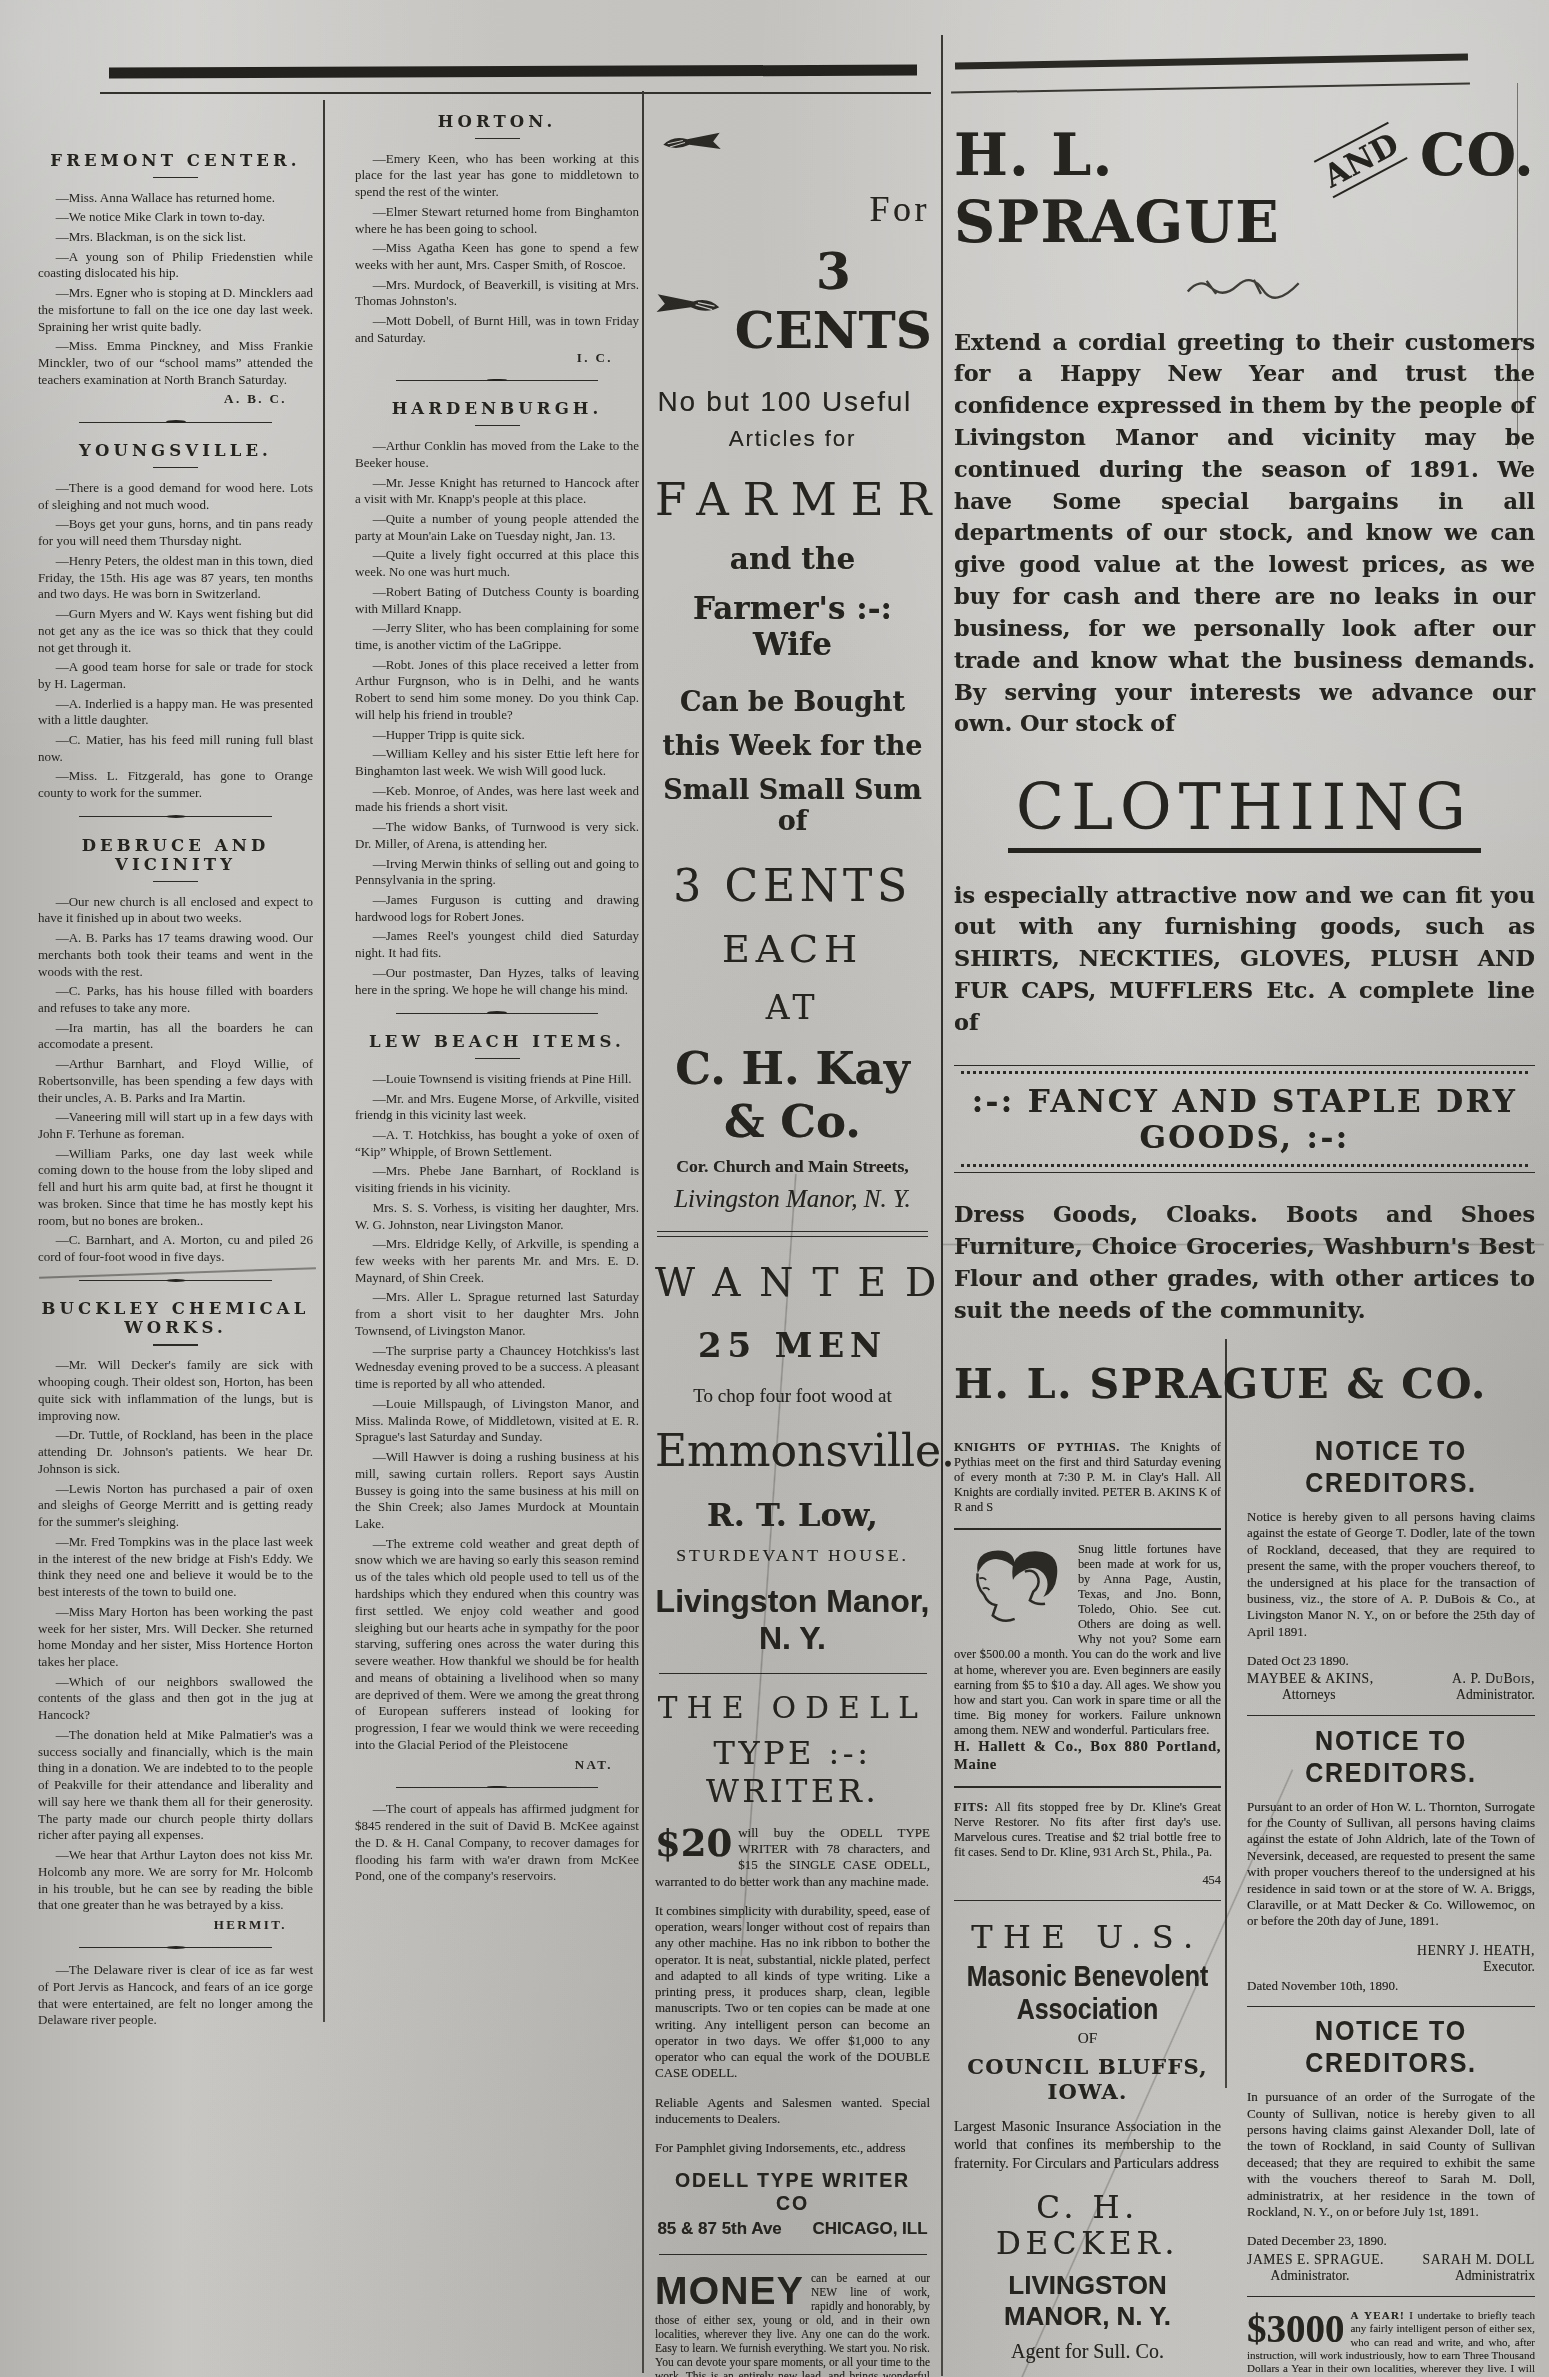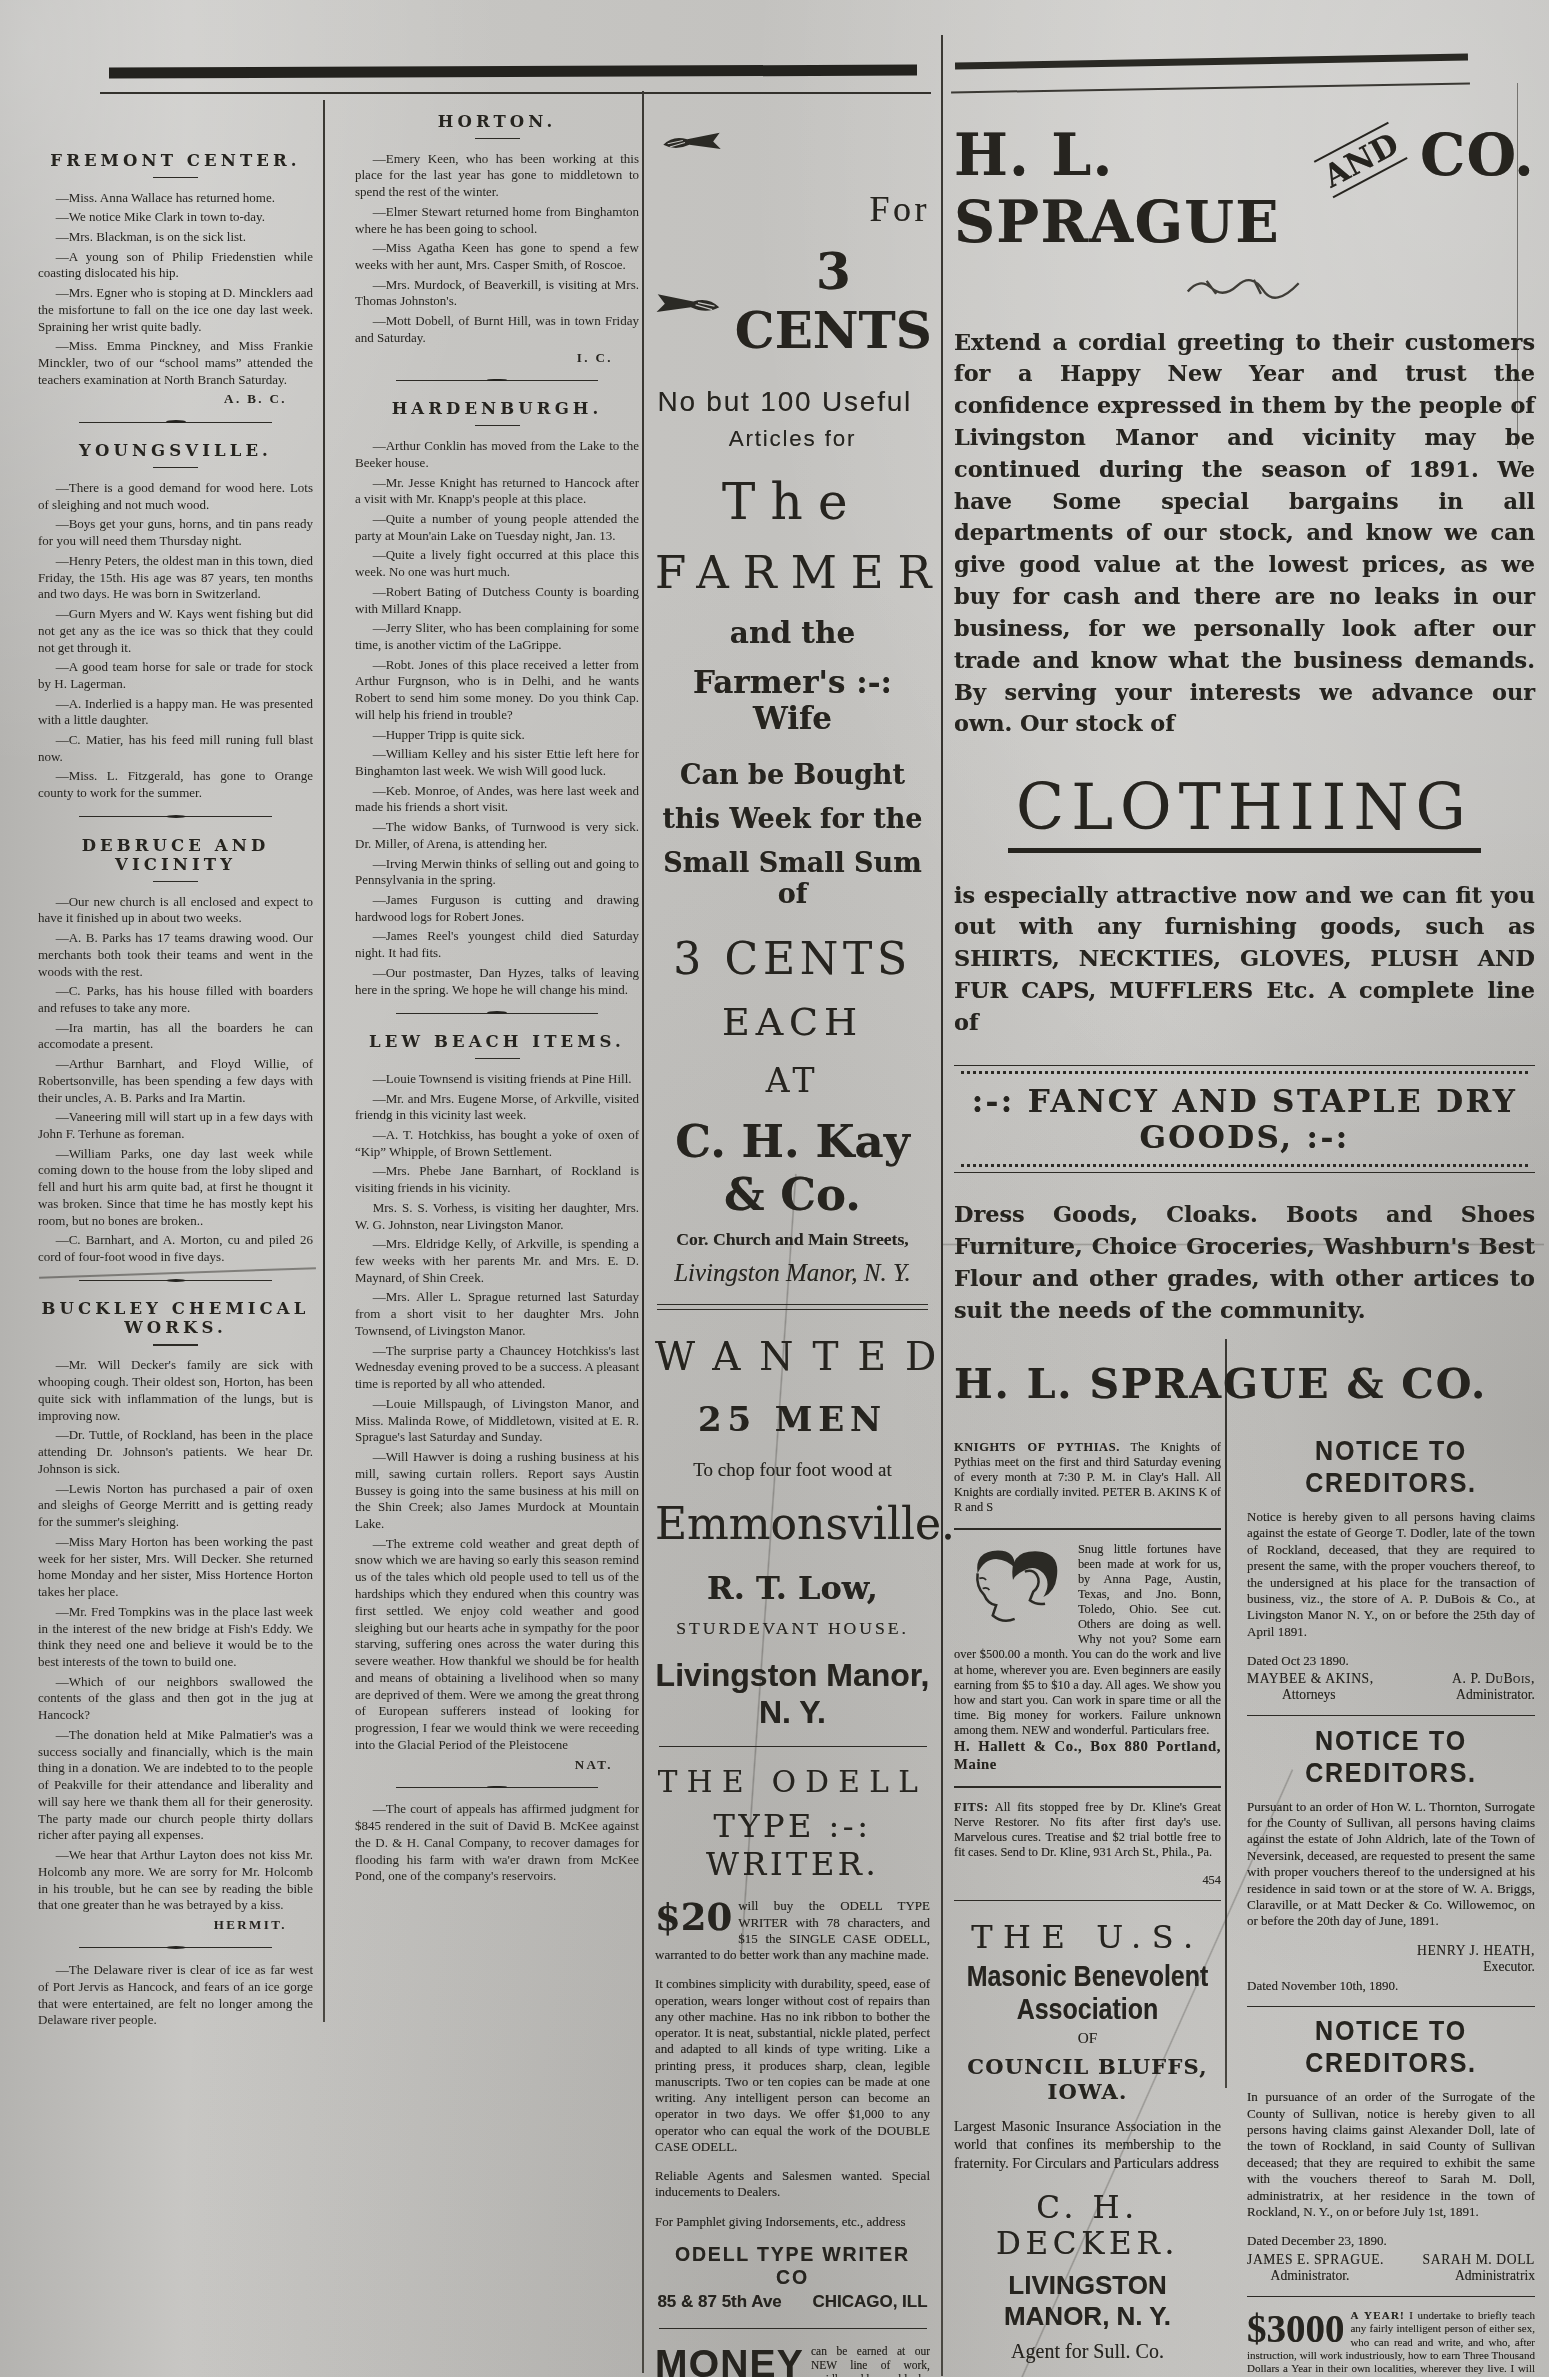--- a/index.html
+++ b/index.html
@@ -191,22 +191,22 @@
     <div class="divider"></div>
 
     <section class="news-sec">
       <h3 class="sec-head">BUCKLEY CHEMICAL WORKS.</h3>
       <div class="head-rule"></div>
       <div>
 
       <p class="para">—Mr. Will Decker's family are sick with whooping cough.  Their oldest son, Horton, has been quite sick with inflammation of the lungs, but is improving now.</p>
           <p class="para">—Dr. Tuttle, of Rockland, has been in the place attending Dr. Johnson's patients.  We hear Dr. Johnson is sick.</p>
           <p class="para">—Lewis Norton has purchased a pair of oxen and sleighs of George Merritt and is getting ready for the summer's sleighing.</p>
+          <p class="para">—Mr. Fred Tompkins was in the place last week in the interest of the new bridge at Fish's Eddy.  We think they need one and believe it would be to the best interests of the town to build one.</p>
           <p class="para">—Miss Mary Horton has been working the past week for her sister, Mrs. Will Decker.  She returned home Monday and her sister, Miss Hortence Horton takes her place.</p>
-          <p class="para">—Mr. Fred Tompkins was in the place last week in the interest of the new bridge at Fish's Eddy.  We think they need one and believe it would be to the best interests of the town to build one.</p>
           <p class="para">—Which of our neighbors swallowed the contents of the glass and then got in the jug at Hancock?</p>
           <p class="para">—The donation held at Mike Palmatier's was a success socially and financially, which is the main thing in a donation.  We are indebted to to the people of Peakville for their attendance and liberality and will say here we thank them all for their generosity.  The party made our church people thirty dollars richer after paying all expenses.</p>
           <p class="para">—We hear that Arthur Layton does not kiss Mr. Holcomb any more.  We are sorry for Mr. Holcomb in his trouble, but he can see by reading the bible that one greater than he was betrayed by a kiss.</p>
         </div>
       <div class="sig">HERMIT.</div>
     </section>
     <div class="divider"></div>
     <p class="para">—The Delaware river is clear of ice as far west of Port Jervis as Hancock, and fears of an ice gorge that were entertained, are felt no longer among the Delaware river people.</p>
   </div>
 
@@ -289,21 +289,20 @@
         <span class="ribbon">
           <svg width="71" height="29.5" viewBox="0 0 60 24">
               <path d="M56 15 Q47 6 34 10 L4 4 L10 12 L3 19 L32 15 Q45 21 56 15 Z" fill="#2b2a25"></path>
               <path d="M52 14 L38 11 M50 17 L36 13" stroke="#c6c5c2" stroke-width="1"></path>
             </svg>
         </span>
         <span>3 CENTS</span>
       </div>
       <div class="farm-no">No but 100 Useful</div>
       <div class="farm-articles">Articles for</div>
-      <div class="farm-the">The</div>
       <div class="farm-farmer">FARMER</div>
       <div class="farm-andthe">and the</div>
       <div class="farm-wife">Farmer's :-: Wife</div>
       <div class="farm-bought">Can be Bought</div>
       <div class="farm-bought">this Week for the</div>
       <div class="farm-bought">Small Small Sum of</div>
       <div class="farm-cents2">3 CENTS</div>
       <div class="farm-each">EACH</div>
       <div class="farm-at">AT</div>
       <div class="farm-kay">C. H. Kay &amp; Co.</div>

